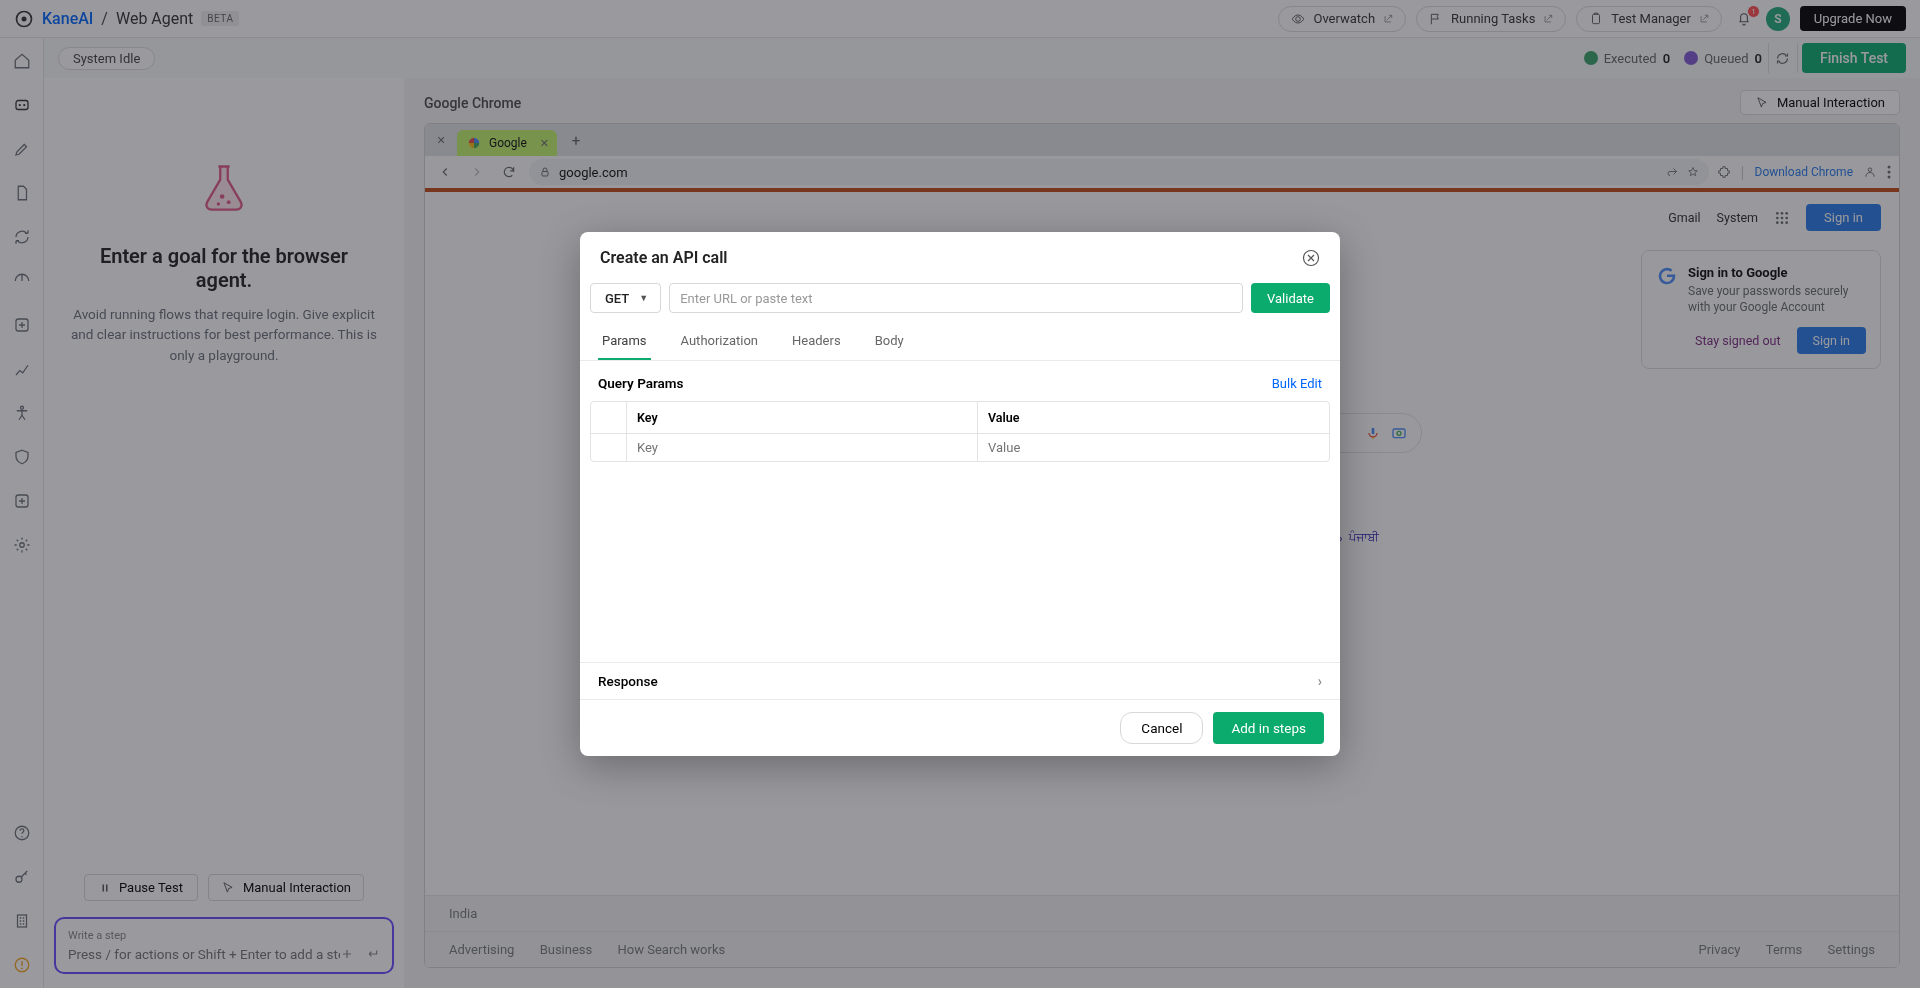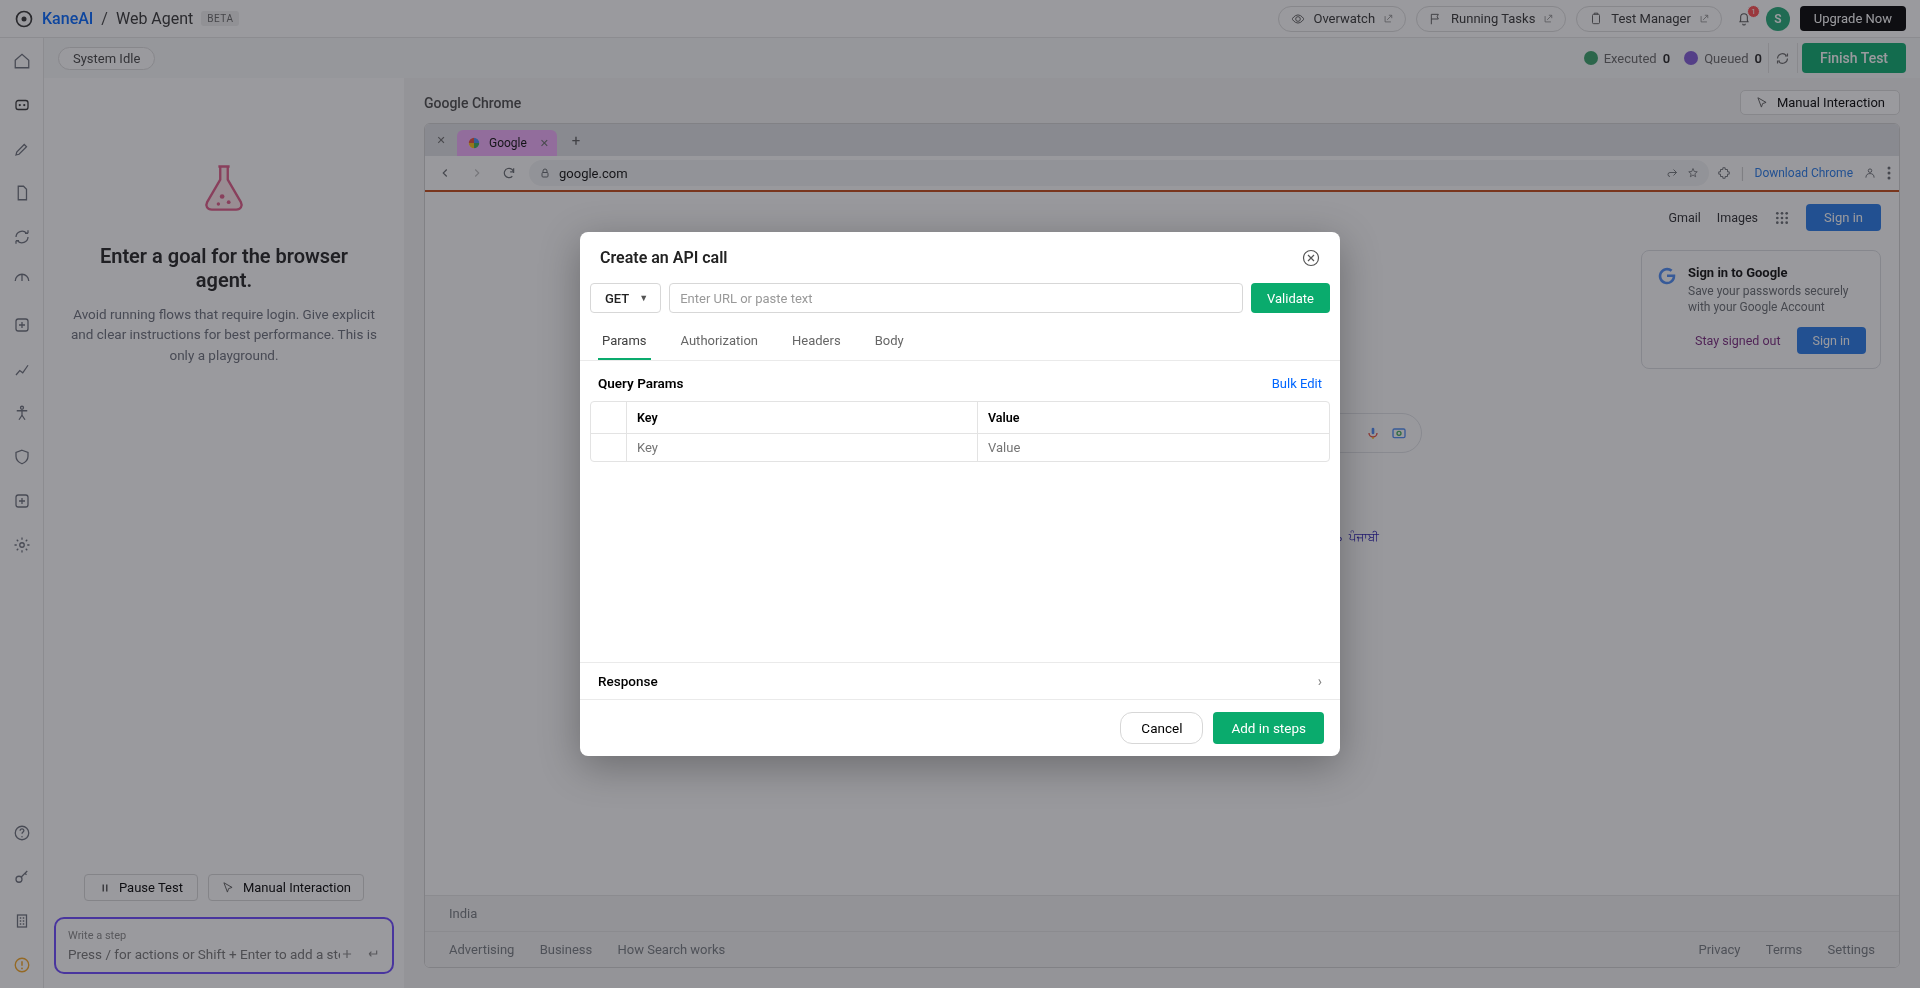--- a/index.html
+++ b/index.html
@@ -62,25 +62,25 @@
     
     .browser-pane { flex: 1; padding: 12px 20px 20px 20px; display: flex; flex-direction: column; overflow: hidden; }
     .browser-header { display: flex; justify-content: space-between; align-items: center; margin-bottom: 8px; }
     .browser-name { font-size: 14px; color: #4a4a4a; font-weight: 500; }
     .mi-toggle { border: 1px solid #ddd; background: #fff; padding: 4px 14px; border-radius: 5px; font-size: 13px; display: flex; align-items: center; gap: 8px; }
 
     .browser-frame { flex: 1; border: 1px solid #d0d0d0; border-radius: 6px; background: #fff; overflow: hidden; display: flex; flex-direction: column; opacity: .95; }
 
     .tabstrip { height: 32px; background: #dfe1e5; display: flex; align-items: flex-end; padding-left: 6px; gap: 4px; }
     .win-x { width: 20px; height: 20px; display: flex; align-items: center; justify-content: center; color: #666; font-size: 11px; margin: 0 2px 6px 0;}
-    .tab { background: #f0abfc; height: 26px; border-radius: 6px 6px 0 0; padding: 0 30px 0 10px; display: flex; align-items: center; gap: 8px; font-size: 12px; position: relative; }
+    .tab { background: #bef264; height: 26px; border-radius: 6px 6px 0 0; padding: 0 30px 0 10px; display: flex; align-items: center; gap: 8px; font-size: 12px; position: relative; }
     .tab .close { position: absolute; right: 8px; color: #666; font-size: 11px; }
     .newtab { color: #555; font-size: 15px; margin: 0 0 4px 4px; width: 22px; height: 22px; display: flex; align-items: center; justify-content: center; }
 
-    .urlbar-row { height: 36px; background: #fff; border-bottom: 2px solid #c2410c; display: flex; align-items: center; padding: 0 8px; gap: 8px; }
+    .urlbar-row { height: 36px; background: #fff; border-bottom: 4px solid #c2410c; display: flex; align-items: center; padding: 0 8px; gap: 8px; }
     .nav-ico { color: #5f6368; width: 24px; display: flex; justify-content: center; }
     .urlbar { flex: 1; background: #f1f3f4; height: 26px; border-radius: 13px; display: flex; align-items: center; padding: 0 10px; gap: 8px; }
     .urlbar input { flex: 1; border: none; background: transparent; outline: none; font-size: 13px; }
     .url-right { display: flex; align-items: center; gap: 10px; }
     .dl-chrome { font-size: 12px; color: #1a73e8; white-space: nowrap; }
 
     .g-page { flex: 1; background: #fff; display: flex; flex-direction: column; position: relative; }
     .g-topright { position: absolute; right: 18px; top: 12px; display: flex; align-items: center; gap: 16px; font-size: 12.5px; }
     .g-topright a { color: #202124; text-decoration: none; }
     .g-grid-icon { width:16px;height:16px; }
@@ -451,21 +451,21 @@
                     <circle cx="2" cy="7" r="1.5" fill="#5f6368"></circle>
                     <circle cx="2" cy="12" r="1.5" fill="#5f6368"></circle>
                   </svg>
                 </span>
             </div>
           </div>
 
           <div class="g-page">
             <div class="g-topright">
               <a href="#">Gmail</a>
-              <a href="#">Images</a>
+              <a href="#">System</a>
               <span class="g-grid-icon">
                   <svg width="16" height="16" viewBox="0 0 24 24">
                     <circle cx="5" cy="5" r="2" fill="#5f6368"></circle>
                     <circle cx="12" cy="5" r="2" fill="#5f6368"></circle>
                     <circle cx="19" cy="5" r="2" fill="#5f6368"></circle>
                     <circle cx="5" cy="12" r="2" fill="#5f6368"></circle>
                     <circle cx="12" cy="12" r="2" fill="#5f6368"></circle>
                     <circle cx="19" cy="12" r="2" fill="#5f6368"></circle>
                     <circle cx="5" cy="19" r="2" fill="#5f6368"></circle>
                     <circle cx="12" cy="19" r="2" fill="#5f6368"></circle>

